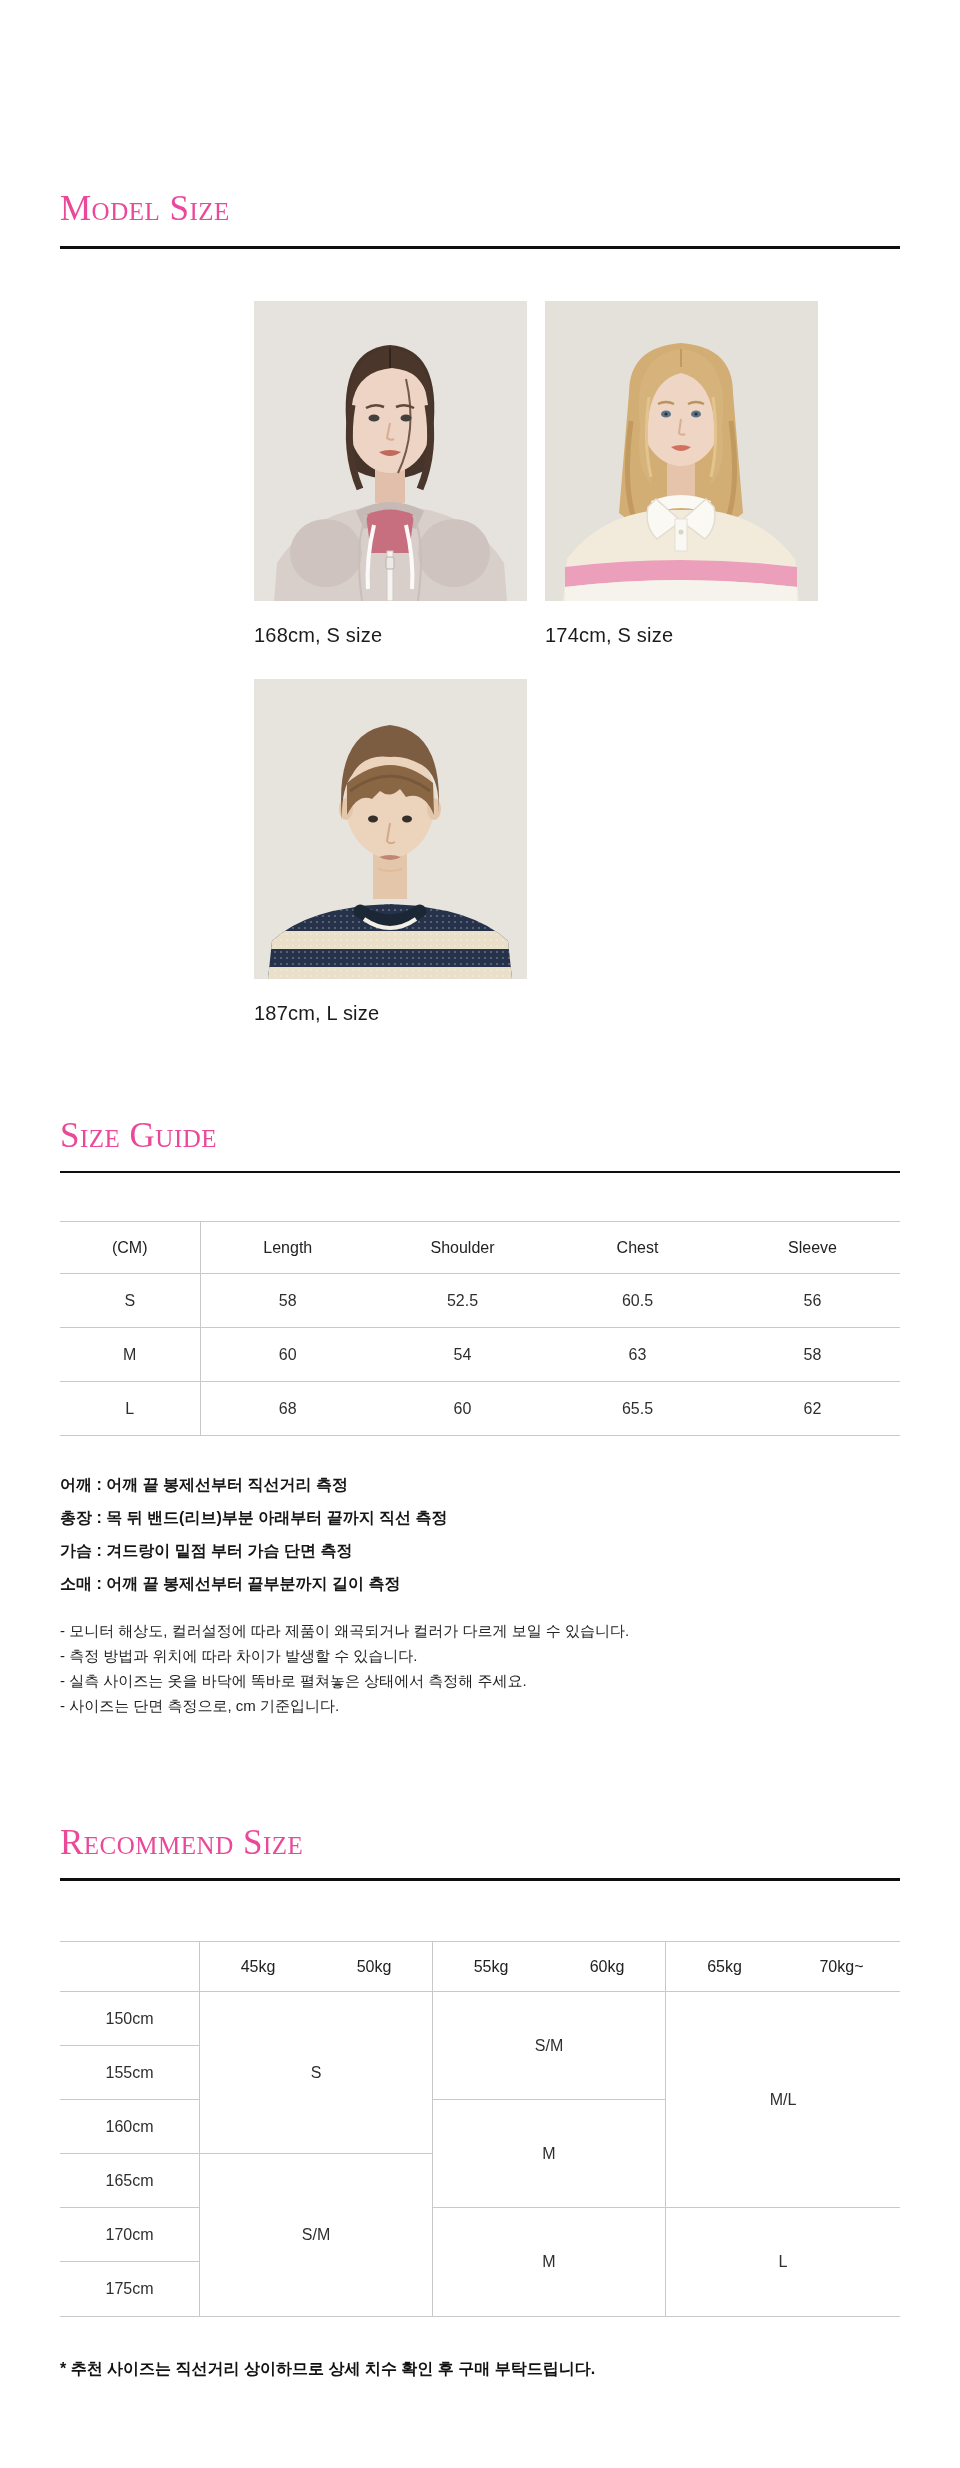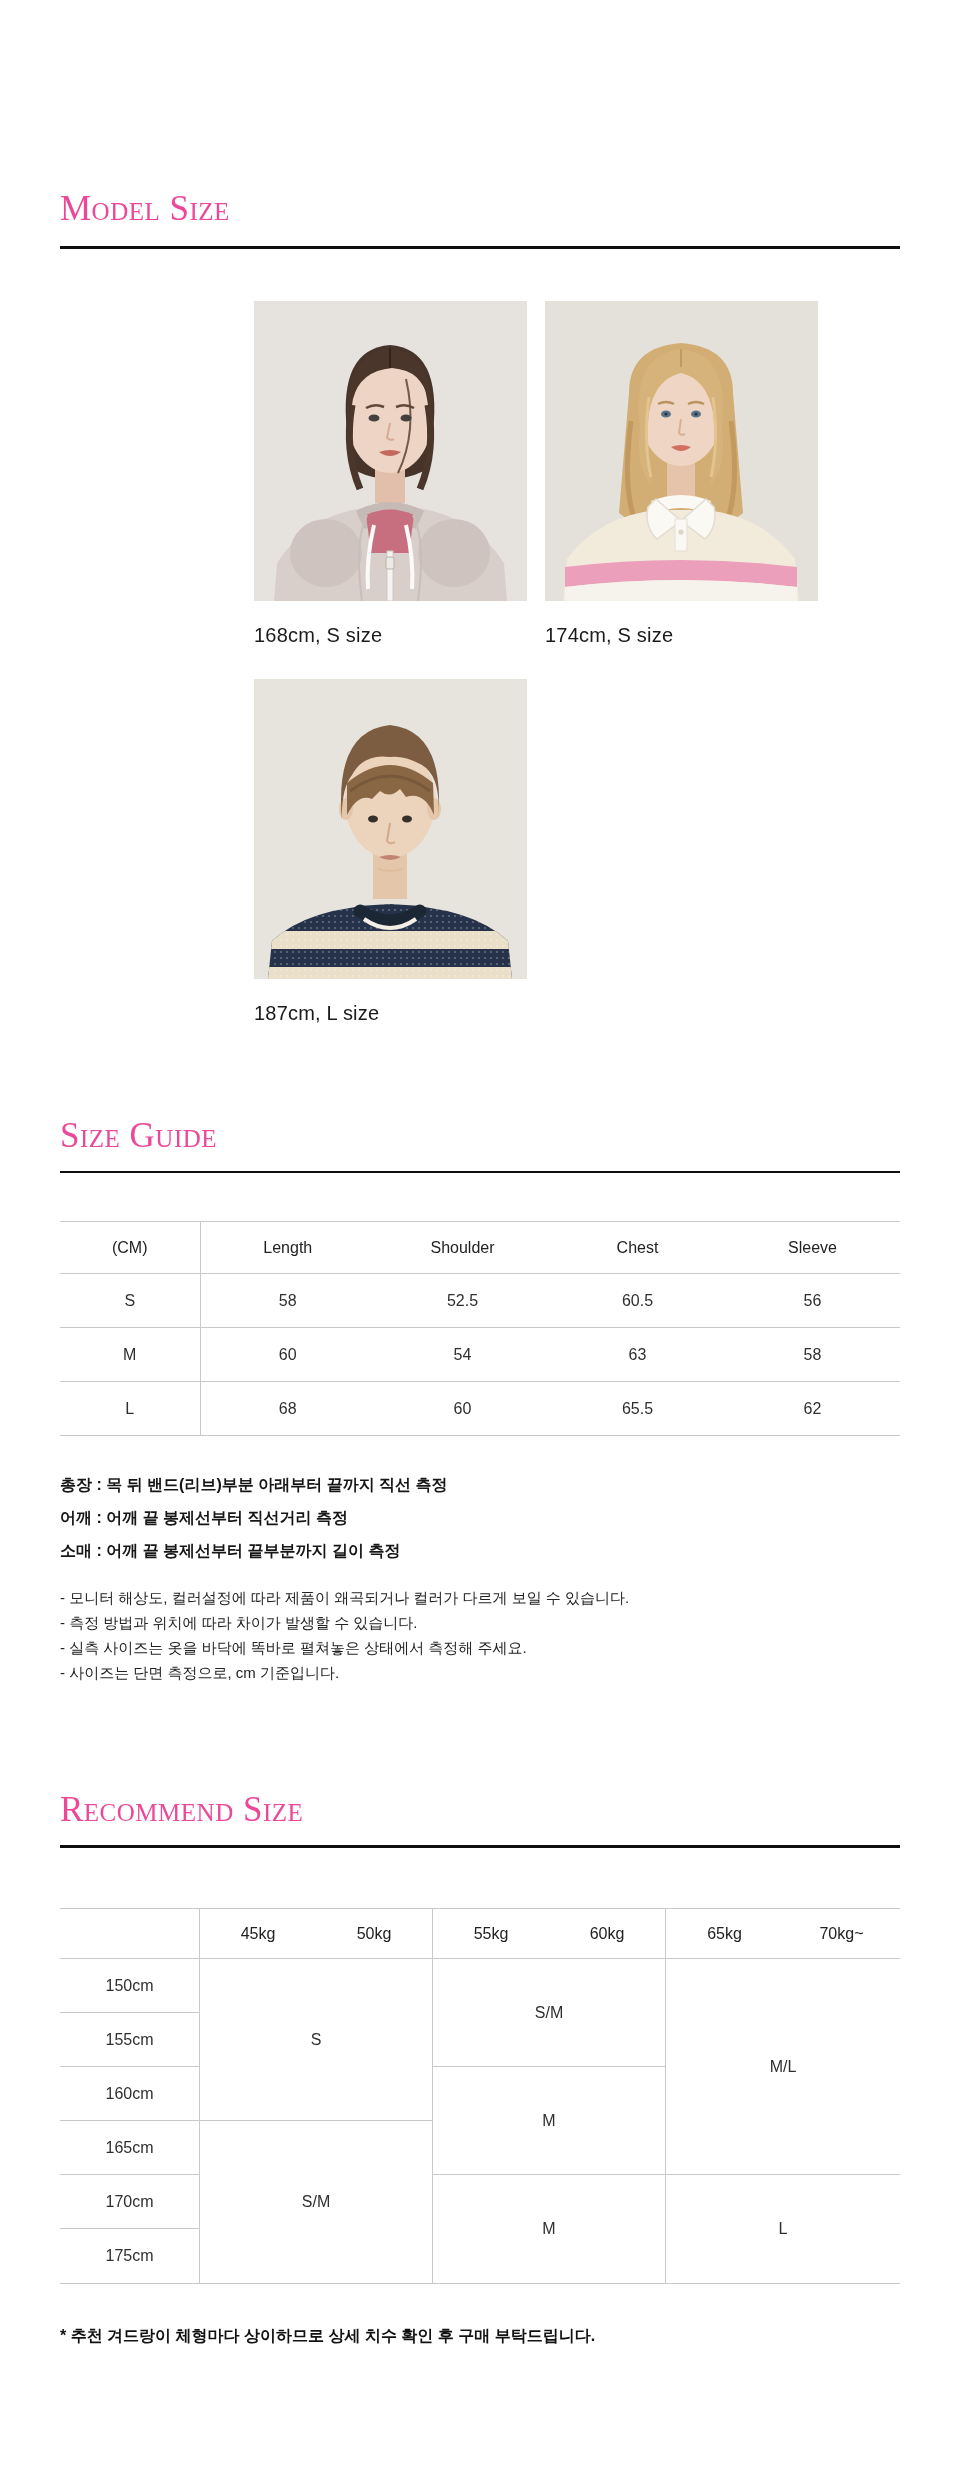--- a/index.html
+++ b/index.html
@@ -238,22 +238,23 @@
         <th class="col-first">L</th>
         <td>68</td>
         <td>60</td>
         <td>65.5</td>
         <td>62</td>
       </tr>
     </tbody>
   </table>
 
   <div class="measure-notes">
+    <div class="note-line">어깨 : 어깨 끝 봉제선부터 직선거리 측정</div>
     <div class="note-line">총장 : 목 뒤 밴드(리브)부분 아래부터 끝까지 직선 측정</div>
-    <div class="note-line">어깨 : 어깨 끝 봉제선부터 직선거리 측정</div>
+    <div class="note-line">가슴 : 겨드랑이 밑점 부터 가슴 단면 측정</div>
     <div class="note-line">소매 : 어깨 끝 봉제선부터 끝부분까지 길이 측정</div>
   </div>
 
   <div class="disclaimers">
     <div class="note-line">- 모니터 해상도, 컬러설정에 따라 제품이 왜곡되거나 컬러가 다르게 보일 수 있습니다.</div>
     <div class="note-line">- 측정 방법과 위치에 따라 차이가 발생할 수 있습니다.</div>
     <div class="note-line">- 실측 사이즈는 옷을 바닥에 똑바로 펼쳐놓은 상태에서 측정해 주세요.</div>
     <div class="note-line">- 사이즈는 단면 측정으로, cm 기준입니다.</div>
   </div>
 
@@ -284,15 +285,15 @@
 
     <div class="rc cS br bb">S</div>
     <div class="rc cSM1 br">S/M</div>
     <div class="rc cSM2 br bb">S/M</div>
     <div class="rc cM1 br bb">M</div>
     <div class="rc cM2 br">M</div>
     <div class="rc cML bb">M/L</div>
     <div class="rc cL">L</div>
   </div>
 
-  <div class="footnote">* 추천 겨드랑이 체형마다 상이하므로 상세 치수 확인 후 구매 부탁드립니다.</div>
+  <div class="footnote">* 추천 사이즈는 직선거리 상이하므로 상세 치수 확인 후 구매 부탁드립니다.</div>
 
 </div>
 
 </body></html>

